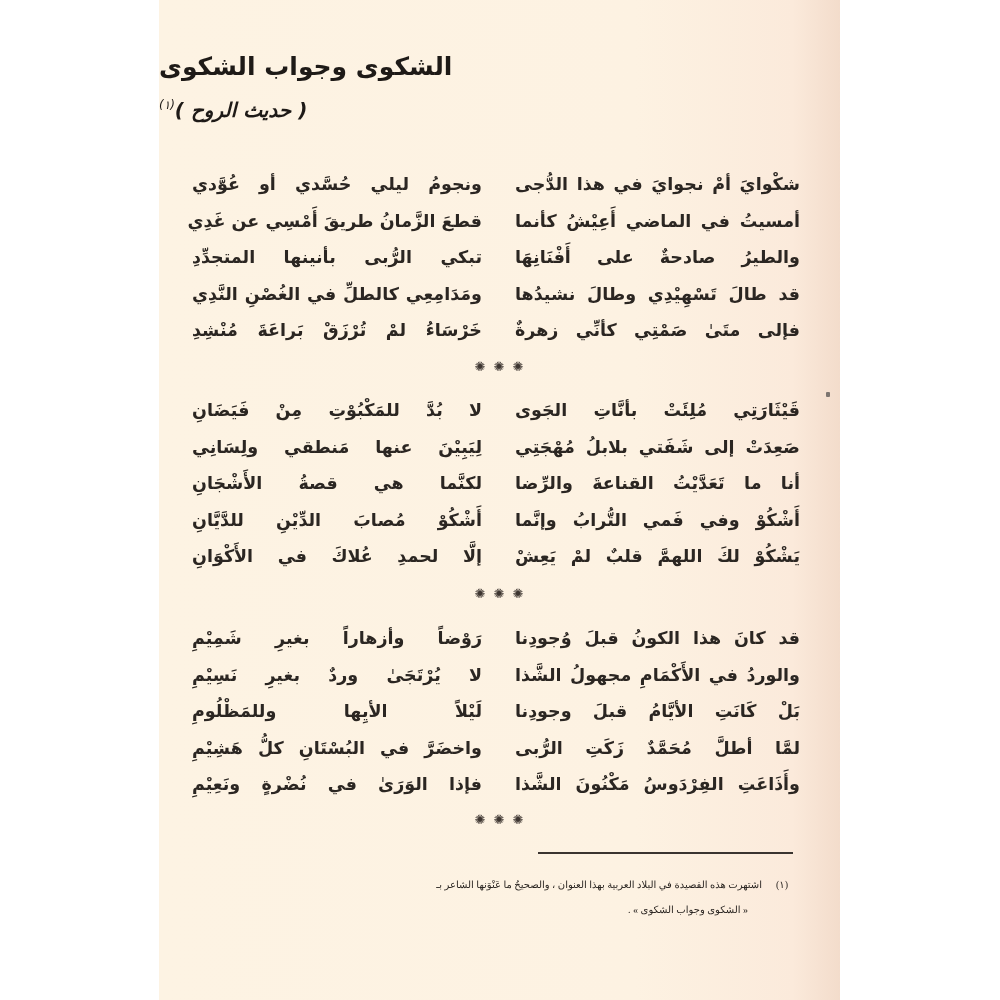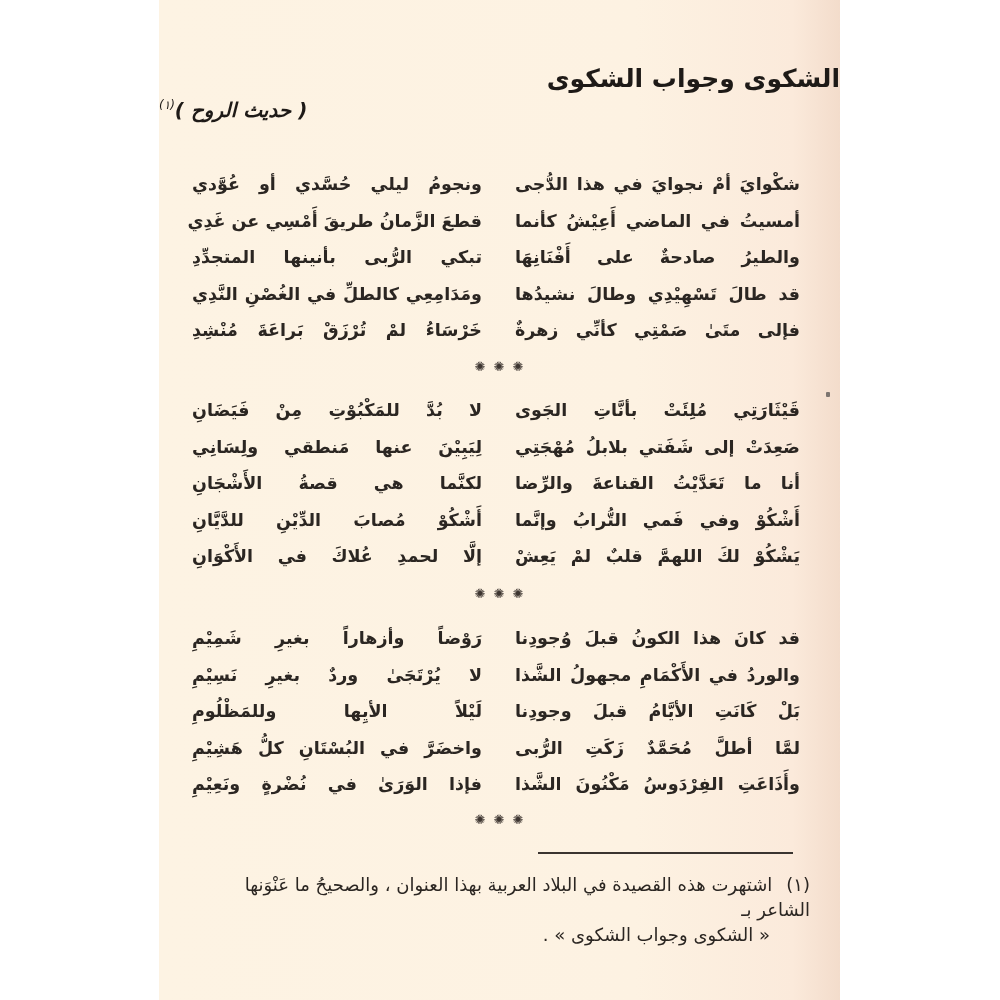--- a/index.html
+++ b/index.html
@@ -19,26 +19,25 @@
       background: linear-gradient(to right, #fdf3e3 0%, #fdf2e2 70%, #fbeadb 93%, #f3dccb 100%);
       font-family: "DejaVu Sans", sans-serif;
       color: #2b2622;
       direction: rtl;
     }
     .title {
       position: absolute;
       top: 52px;
       left: 0;
       width: 681px;
-      text-align: right;
+      text-align: left;
       font-size: 25px;
       font-weight: bold;
       color: #1e1a17;
       direction: rtl;
-      margin-top: 12px;
     }
     .subtitle {
       position: absolute;
       top: 98px;
       left: 0;
       width: 681px;
       text-align: left;
       font-size: 20px;
       font-weight: bold;
       color: #1e1a17;
@@ -86,27 +85,28 @@
       position: absolute;
       top: 852px;
       left: 379px;
       width: 255px;
       height: 2px;
       background: #3a3430;
     }
     .footnote {
       position: absolute;
       top: 872px;
-      right: 30px;
+      right: 52px;
       width: 600px;
-      font-size: 18px;
+      font-size: 10px;
       line-height: 25px;
       color: #2b2622;
       direction: rtl;
       text-align: right;
+      font-family: Liberation Serif, serif;
     }
     .footnote .fn-num { margin-left: 14px; }
     .footnote .fn-line2 { padding-right: 40px; }
     .page-number {
       position: absolute;
       top: 945px;
       left: 0;
       width: 681px;
       text-align: center;
       font-size: 17px;

